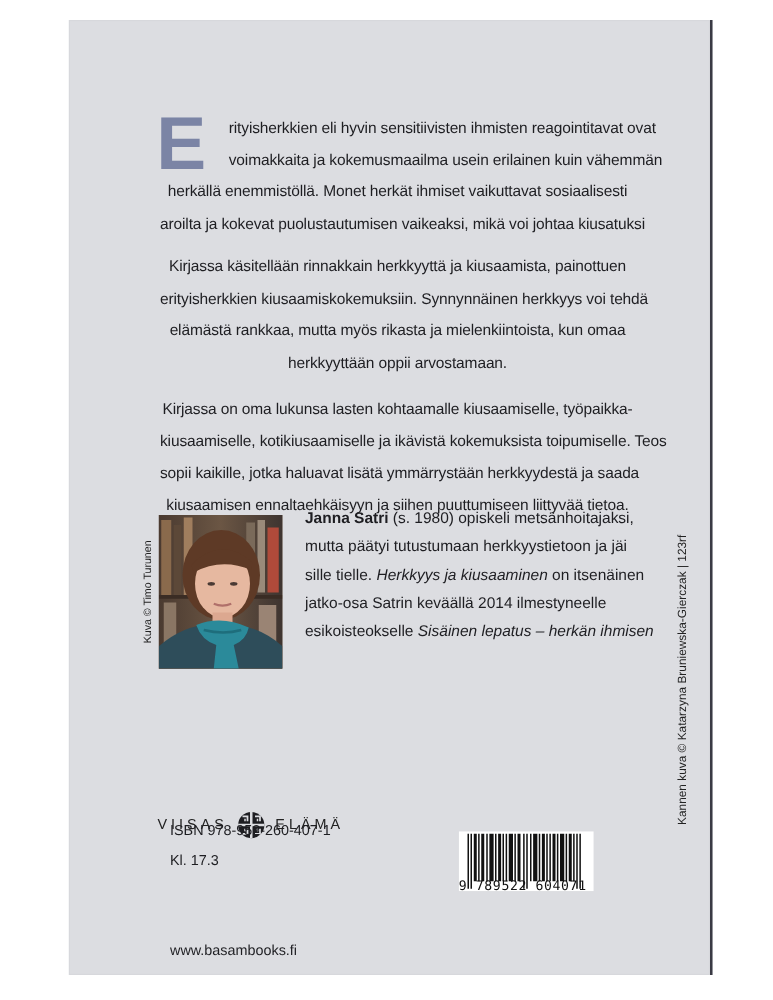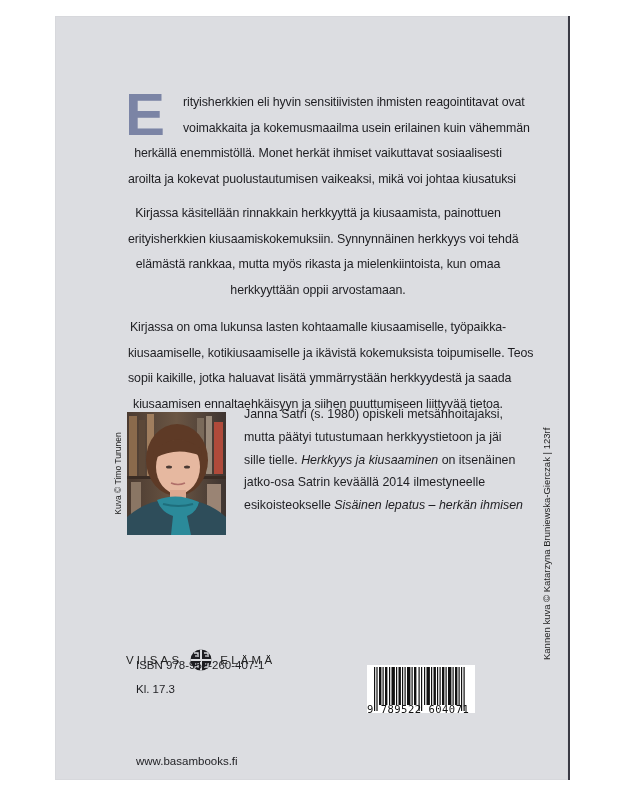--- a/index.html
+++ b/index.html
@@ -41,21 +41,21 @@
       position: absolute; left: 112px; top: 412px; width: 123px; height: 12px;
       transform-origin: 0 0; transform: translate(0px, 123px) rotate(-90deg);
       font-size: 8.5px; line-height: 12px; text-align: center; color: #222;
       white-space: nowrap;
     }
     .bio {
       position: absolute; left: 244px; top: 403px; width: 290px;
       font-size: 12.4px; line-height: 22.8px; color: #1e1e22;
     }
     .bio .line { display: block; white-space: nowrap; }
-    .bio b { font-weight: normal; margin-top: 10px; }
+    .bio b { font-weight: bold; margin-top: 10px; }
     .bio i { font-style: italic; }
     .cover-credit {
       position: absolute; left: 540px; top: 380px; width: 280px; height: 14px;
       transform-origin: 0 0; transform: translate(0px, 280px) rotate(-90deg);
       font-size: 9.5px; line-height: 14px; color: #222; white-space: nowrap;
       text-align: left;
     }
     .publisher {
       position: absolute; left: 126px; top: 622px; height: 22px;
       display: flex; align-items: center; gap: 8px;

